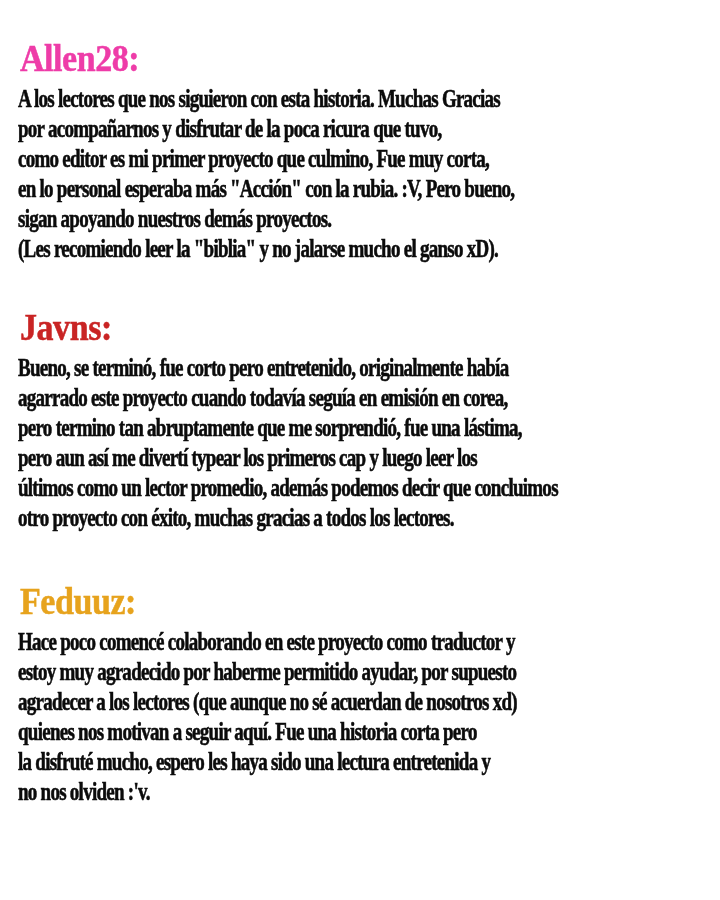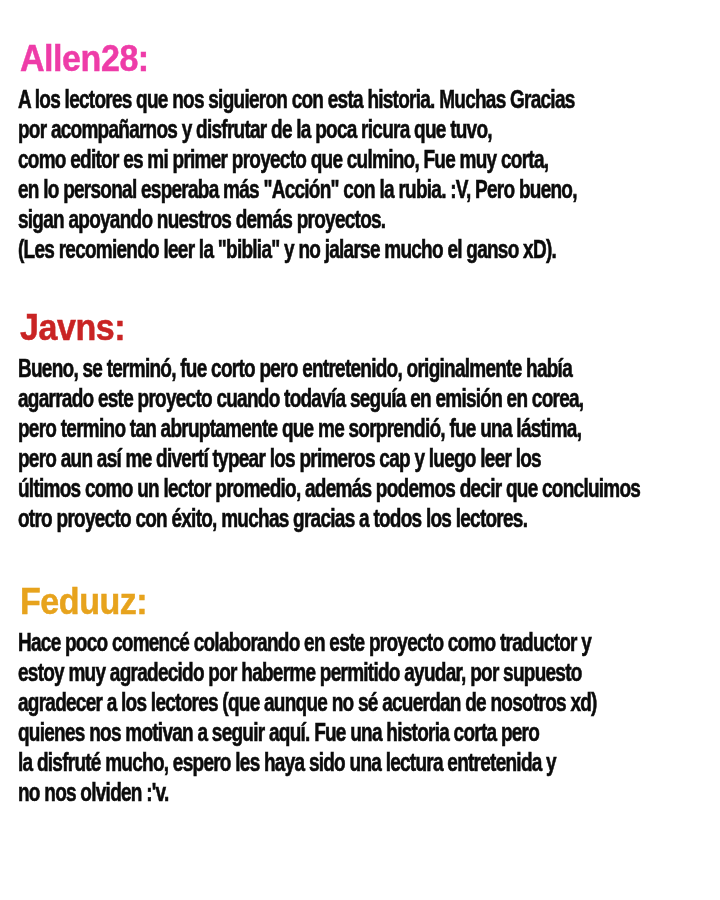--- a/index.html
+++ b/index.html
@@ -8,20 +8,21 @@
     height: 900px;
     background: #ffffff;
     overflow: hidden;
     font-family: "Liberation Sans", sans-serif;
   }
   .page {
     position: relative;
     width: 720px;
     height: 740px;
     background: #ffffff;
+    font-family: Liberation Serif, serif;
   }
   .section {
     position: absolute;
     left: 18px;
     width: 700px;
   }
   .author {
     font-size: 37px;
     font-weight: bold;
     line-height: 38px;

